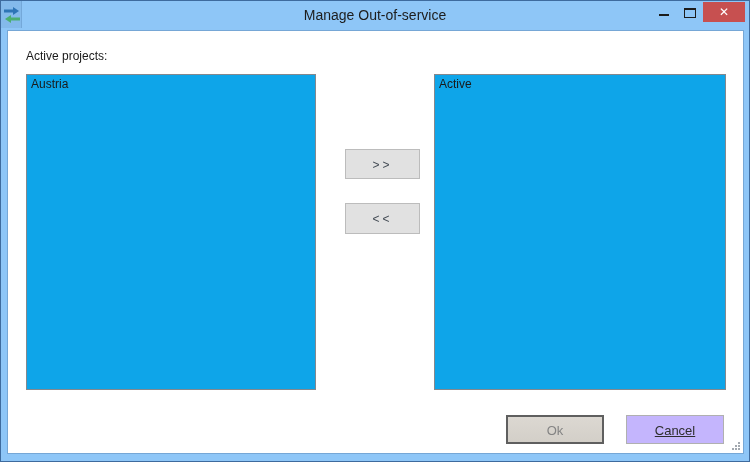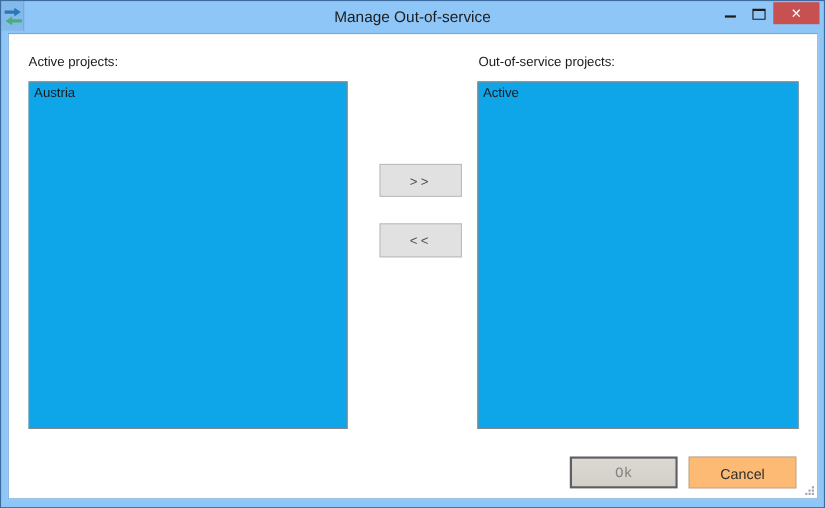--- a/index.html
+++ b/index.html
@@ -101,33 +101,33 @@
   .btn-move-right { top: 118px; }
   .btn-move-left  { top: 172px; height: 31px; }
 
   .footer-btn {
     position: absolute; top: 384px; width: 98px; height: 29px;
     text-align: center;
     font-size: 13px;
     cursor: default;
   }
   .ok-btn {
-    left: 510px;
+    left: 498px;
     background: linear-gradient(#dcd8d2, #d3cfc8);
     border: 2px solid #5F5F5F;
     color: #838383;
     line-height: 25px;
-    font-family: Liberation Mono, monospace;
   }
   .cancel-btn {
     left: 618px;
-    background: #fdba74;
+    background: #c4b5fd;
     border: 1px solid #B0B0B0;
     color: #2e2e2e;
     line-height: 27px;
+    text-decoration: underline;
   }
 
   .resize-grip {
     position: absolute; right: 2px; bottom: 2px;
     width: 10px; height: 10px;
     cursor: nwse-resize;
   }
 </style>
 </head>
 <body>
@@ -150,21 +150,20 @@
       <div class="max-glyph"></div>
     </div>
     <div class="close-btn">
       <span>✕</span>
     </div>
   </div>
 
   <div class="client">
 
     <div class="panel-label label-left">Active projects:</div>
-    <div class="panel-label label-right">Out-of-service projects:</div>
 
     <div class="listbox listbox-left">
       <div class="list-item">Austria</div>
     </div>
 
     <div class="listbox listbox-right">
       <div class="list-item">Active</div>
     </div>
 
     <button class="transfer-btn btn-move-right">&gt;&gt;</button>

